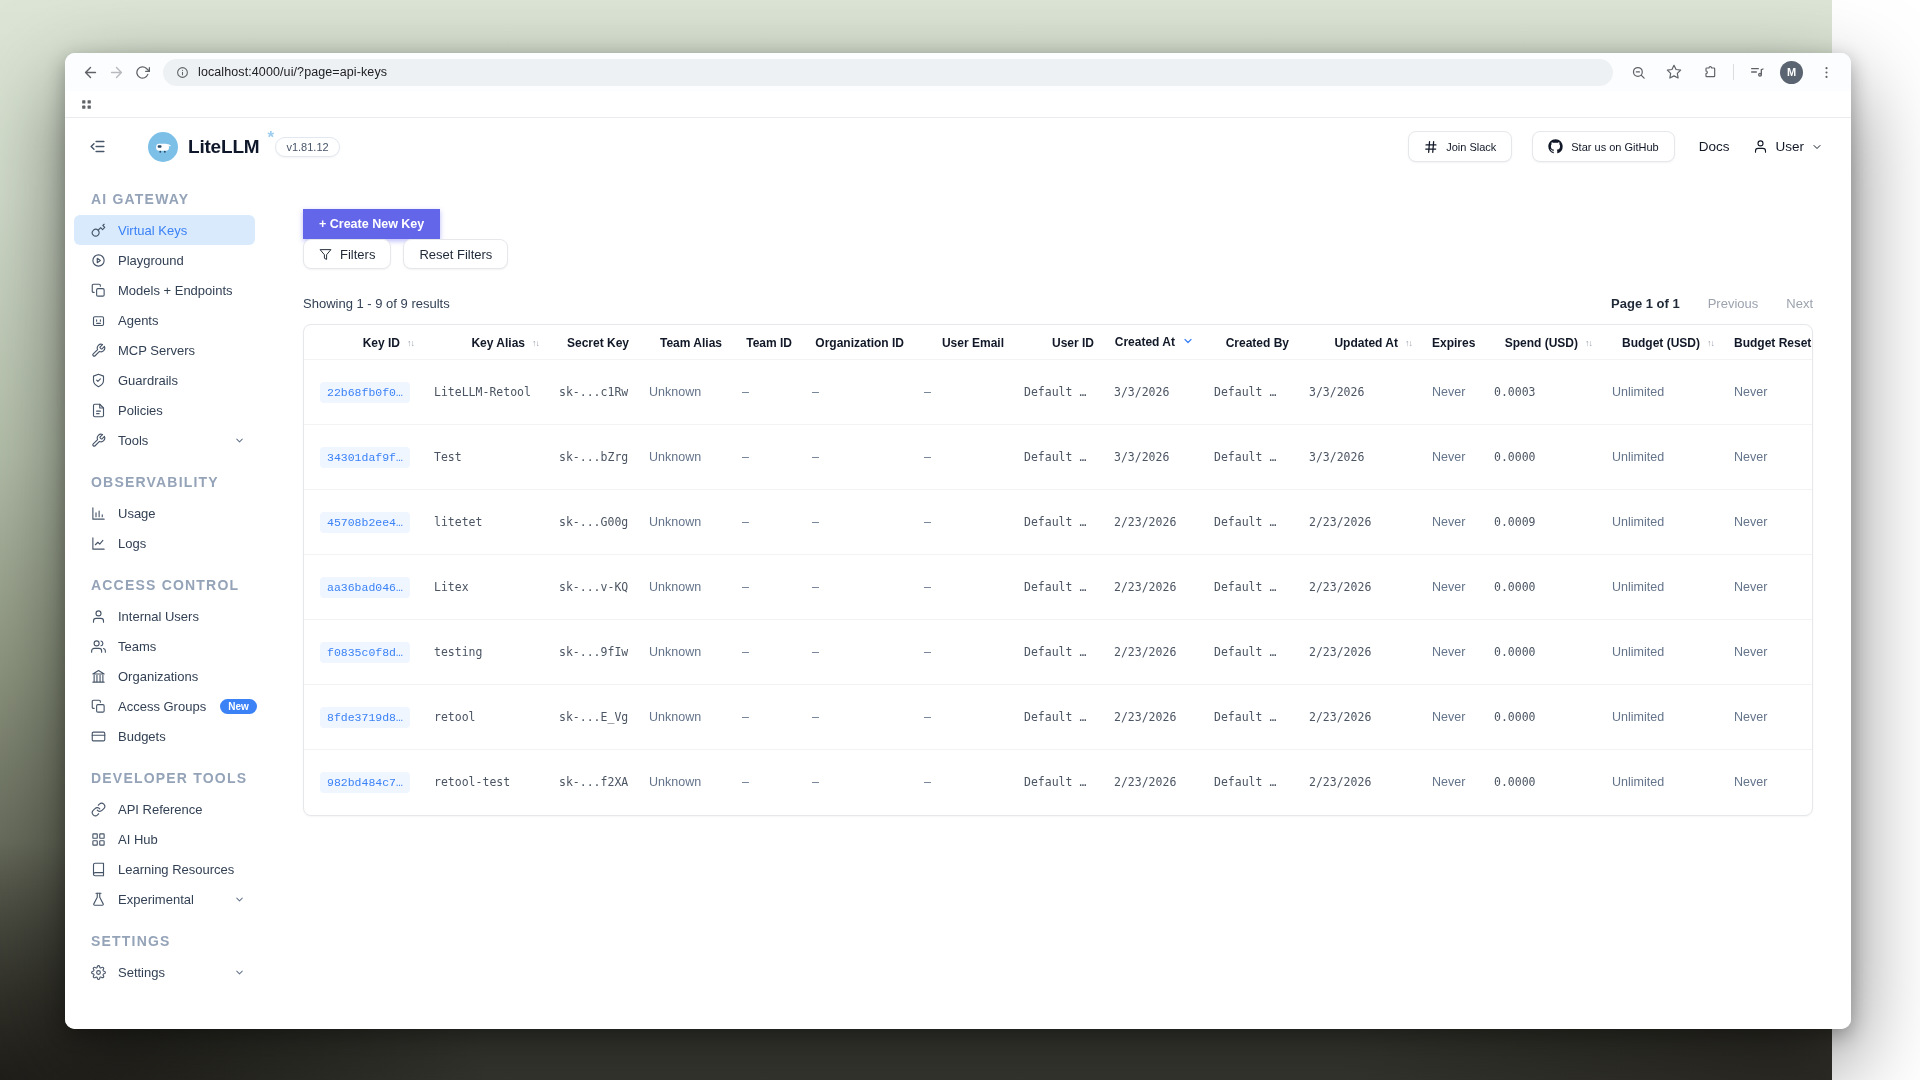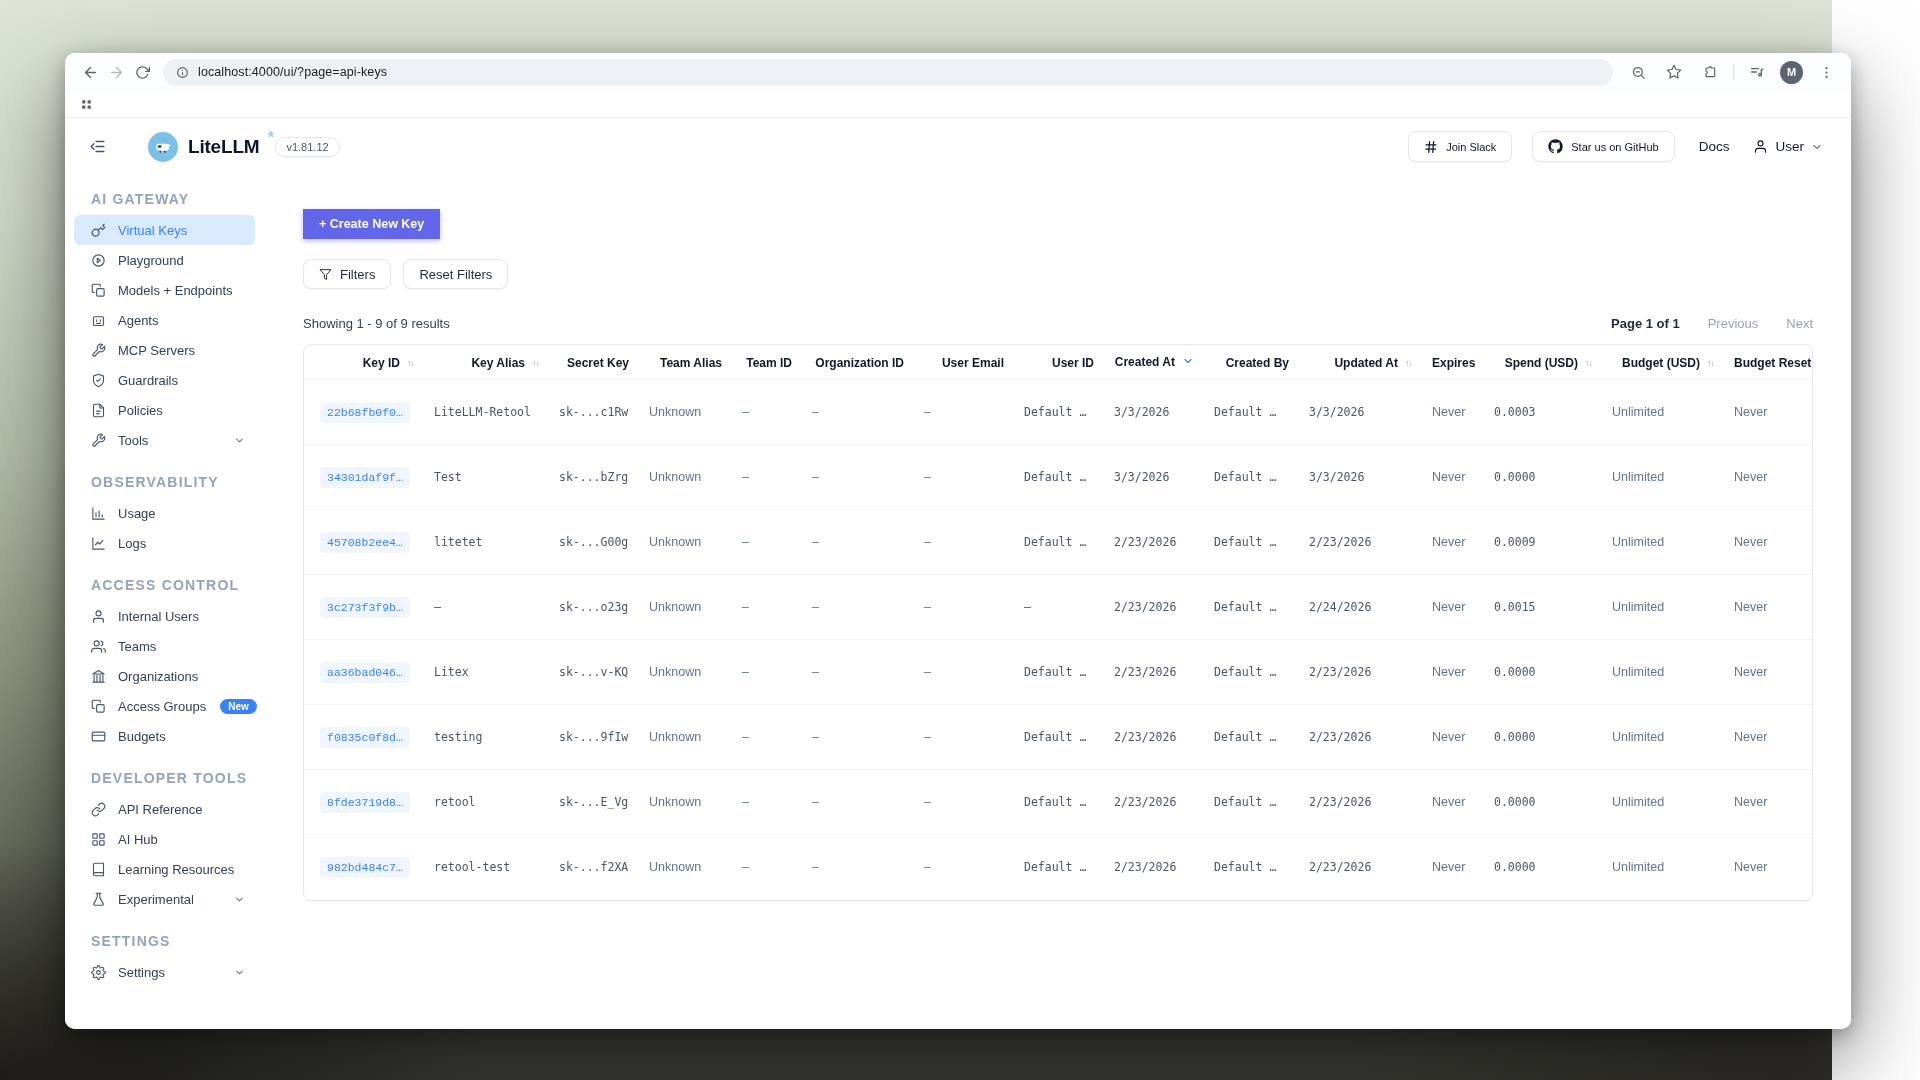--- a/index.html
+++ b/index.html
@@ -53,21 +53,21 @@
   .side-item{display:flex;align-items:center;height:30px;padding:0 10px 0 17px;margin:0 6px 0 9px;border-radius:6px;
     font-size:13px;color:#334155;gap:11px;cursor:pointer;white-space:nowrap}
   .side-item .icon{width:16px;display:flex;color:#475569;flex-shrink:0}
   .side-item.active{background:#d9eafc;color:#3b82f6}
   .badge-new{background:#3b82f6;color:#fff;font-size:10px;font-weight:600;padding:2px 8px;border-radius:9px;margin-left:3px}
   .chevron{margin-left:auto;color:#64748b;display:flex}
 
   .main{flex:1;padding:34px 38px 0 42px;min-width:0}
   .create-btn{background:#6466e9;color:#fff;font-size:12.5px;font-weight:700;padding:8px 16px;border:none;
     border-radius:0;box-shadow:0 2px 5px rgba(99,102,241,.45);cursor:pointer}
-  .filter-row{margin-top:20px;display:flex;gap:12px}
+  .filter-row{display:flex;gap:12px}
   .fbtn{display:flex;align-items:center;gap:8px;height:30px;padding:0 15px;background:#fff;border:1px solid #e5e7eb;
     border-radius:8px;font-size:13px;color:#1f2937;box-shadow:0 1px 2px rgba(0,0,0,.05);cursor:pointer}
   .meta-row{margin-top:27px;display:flex;align-items:center;font-size:13px;color:#334155}
   .pagination{margin-left:auto;display:flex;align-items:center;gap:28px}
   .page-info{font-weight:600;color:#1f2937}
   .page-link{color:#9ca3af;cursor:pointer}
 
   .table-card{margin-top:13px;border:1px solid #e5e7eb;border-radius:8px;overflow:hidden;background:#fff;box-shadow:0 1px 2px rgba(0,0,0,.04)}
   table{width:100%;border-collapse:collapse;table-layout:fixed}
   th{font-size:12px;font-weight:700;color:#111827;text-align:right;padding:10px 4px 9px 16px;white-space:nowrap;overflow:hidden}
@@ -525,37 +525,20 @@
                     <td class="mono">Default …</td>
                     <td class="mono">2/23/2026</td>
                     <td class="mono">Default …</td>
                     <td class="mono">2/23/2026</td>
                     <td class="plain">Never</td>
                     <td class="mono">0.0009</td>
                     <td class="plain">Unlimited</td>
                     <td class="plain">Never</td>
                   </tr>
                   <tr>
-                    <td><span class="key-chip">3c273f3f9b…</span></td>
-                    <td class="mono">–</td>
-                    <td class="mono">sk-...o23g</td>
-                    <td class="plain">Unknown</td>
-                    <td class="plain">–</td>
-                    <td class="plain">–</td>
-                    <td class="plain">–</td>
-                    <td class="mono">–</td>
-                    <td class="mono">2/23/2026</td>
-                    <td class="mono">Default …</td>
-                    <td class="mono">2/24/2026</td>
-                    <td class="plain">Never</td>
-                    <td class="mono">0.0015</td>
-                    <td class="plain">Unlimited</td>
-                    <td class="plain">Never</td>
-                  </tr>
-                  <tr>
                     <td><span class="key-chip">aa36bad046…</span></td>
                     <td class="mono">Litex</td>
                     <td class="mono">sk-...v-KQ</td>
                     <td class="plain">Unknown</td>
                     <td class="plain">–</td>
                     <td class="plain">–</td>
                     <td class="plain">–</td>
                     <td class="mono">Default …</td>
                     <td class="mono">2/23/2026</td>
                     <td class="mono">Default …</td>

